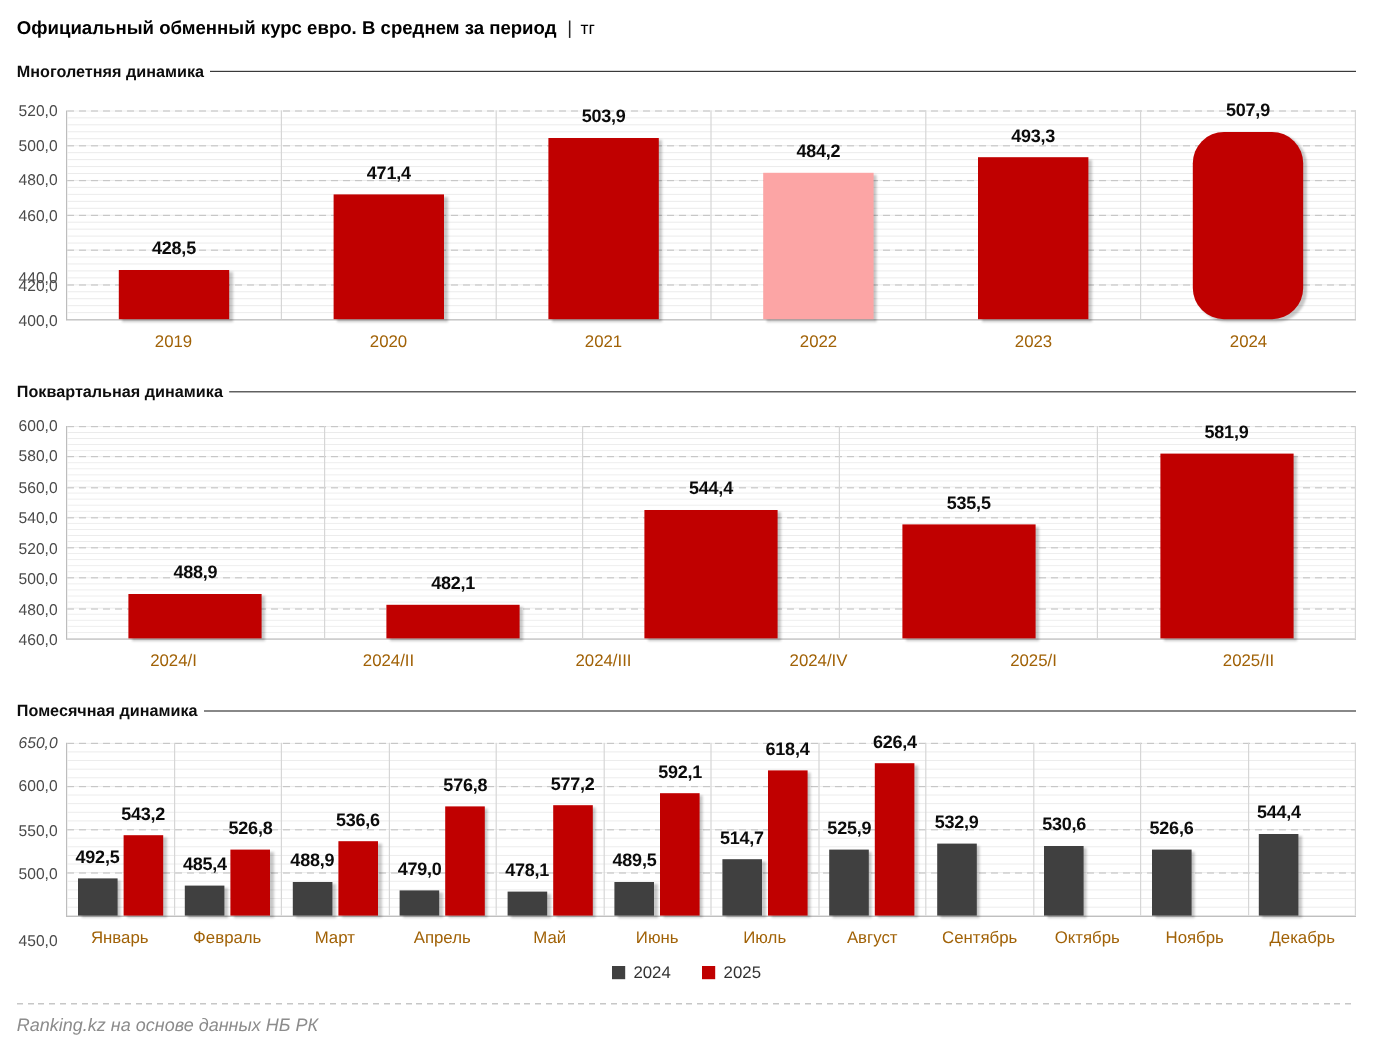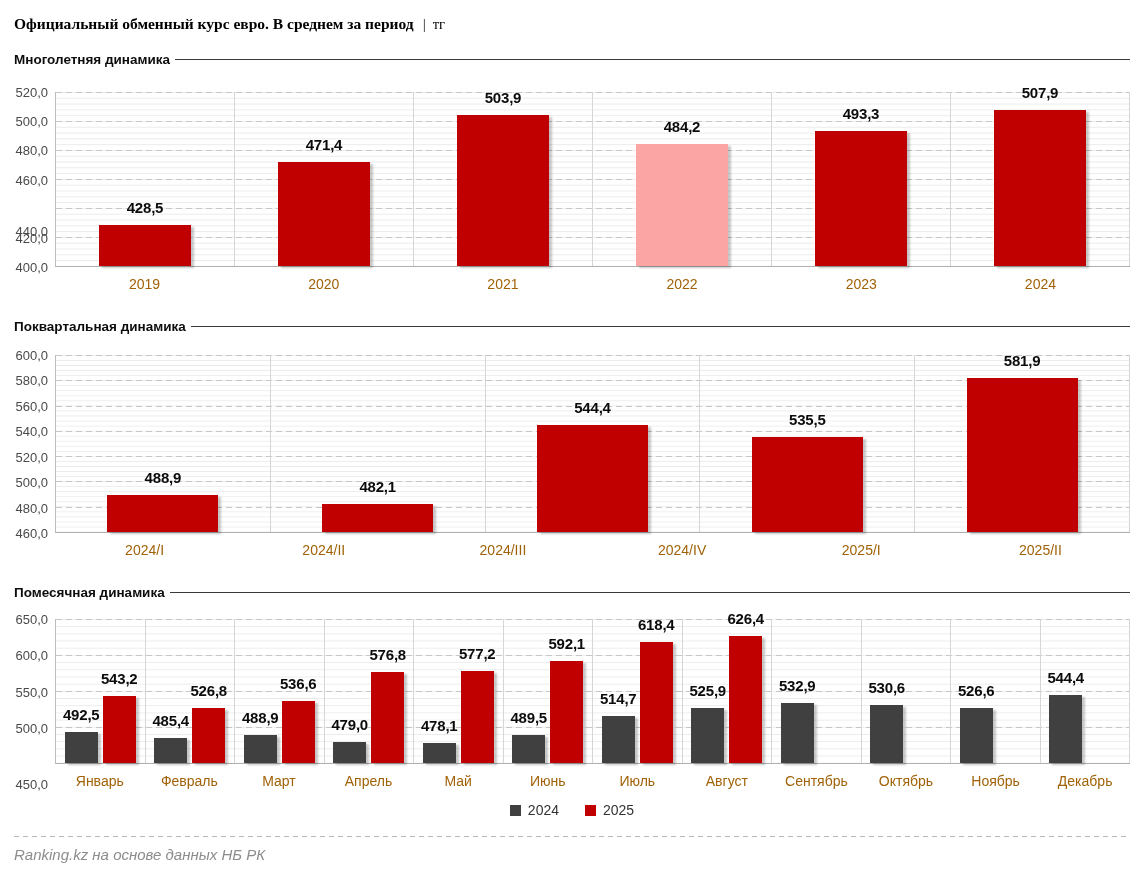--- a/index.html
+++ b/index.html
@@ -3,21 +3,21 @@
 <meta charset="utf-8">
 <style>
   * { margin:0; padding:0; box-sizing:border-box; }
   html,body { background:#fff; }
   .page {
     width:1146px; height:871px; background:#fff; position:relative;
     font-family:"Liberation Sans", sans-serif; color:#111;
     padding:14px 16px 0 14px; overflow:hidden;
   }
   
-  .title { font-size:15.5px; line-height:19px; white-space:nowrap;font-family:Liberation Serif, serif; }
+  .title { font-size:15.5px; line-height:19px; white-space:nowrap; }
   .title-main { font-weight:bold; color:#000; }
   .title-pipe { font-weight:400; color:#222; margin:0 7px 0 9px; }
   .title-unit { font-weight:400; color:#000; font-size:14.5px; }
   
   .section-header { display:flex; align-items:center; height:17px; }
   .section-title { font-size:13.5px; font-weight:bold; color:#0d0d0d; white-space:nowrap; }
   .section-rule { flex:1; border-top:1.6px solid #3a3a3a; margin-left:5px; }
   .sh1 { margin-top:17px; } .sh2 { margin-top:26px; } .sh3 { margin-top:26px; }
   
   .chart-row { display:flex; }
@@ -119,21 +119,21 @@
             <div class="bar single" style="height: 70.1667%; background: #fca5a5;">
               <div class="data-label">484,2</div>
             </div>
           </div>
           <div class="col">
             <div class="bar single" style="height: 77.75%; background: rgb(192, 0, 0);">
               <div class="data-label">493,3</div>
             </div>
           </div>
           <div class="col">
-            <div class="bar single" style="height: 89.9167%; background: rgb(192, 0, 0);">
+            <div class="bar single" style="height: 89.9167%; background: rgb(192, 0, 0); border-radius: 26px;">
               <div class="data-label">507,9</div>
             </div>
           </div>
         </div>
     </div>
   </div>
   <div class="x-labels">
       <div class="xlabel">2019</div>
       <div class="xlabel">2020</div>
       <div class="xlabel">2021</div>
@@ -205,21 +205,21 @@
       <div class="xlabel">2025/I</div>
       <div class="xlabel">2025/II</div>
     </div>
 
   <div class="section-header sh3">
     <span class="section-title">Помесячная динамика</span>
     <span class="section-rule"></span>
   </div>
   <div class="chart-row cr3">
     <div class="y-axis">
-        <div class="tick" style="top: 0%;">650,0</div>
+        <div class="tick" style="top: 0%; font-style: italic;">650,0</div>
         <div class="tick" style="top: 25%;">600,0</div>
         <div class="tick" style="top: 50%;">550,0</div>
         <div class="tick" style="top: 75%;">500,0</div>
         <div class="tick" style="top: 100%; margin-top: 20px;">450,0</div>
       </div>
     <div class="plot">
       <div class="grid" style="background-size: 100% 7.2px;"></div>
       <div>
           <div class="majorline" style="top: 0%;"></div>
           <div class="majorline" style="top: 25%;"></div>

